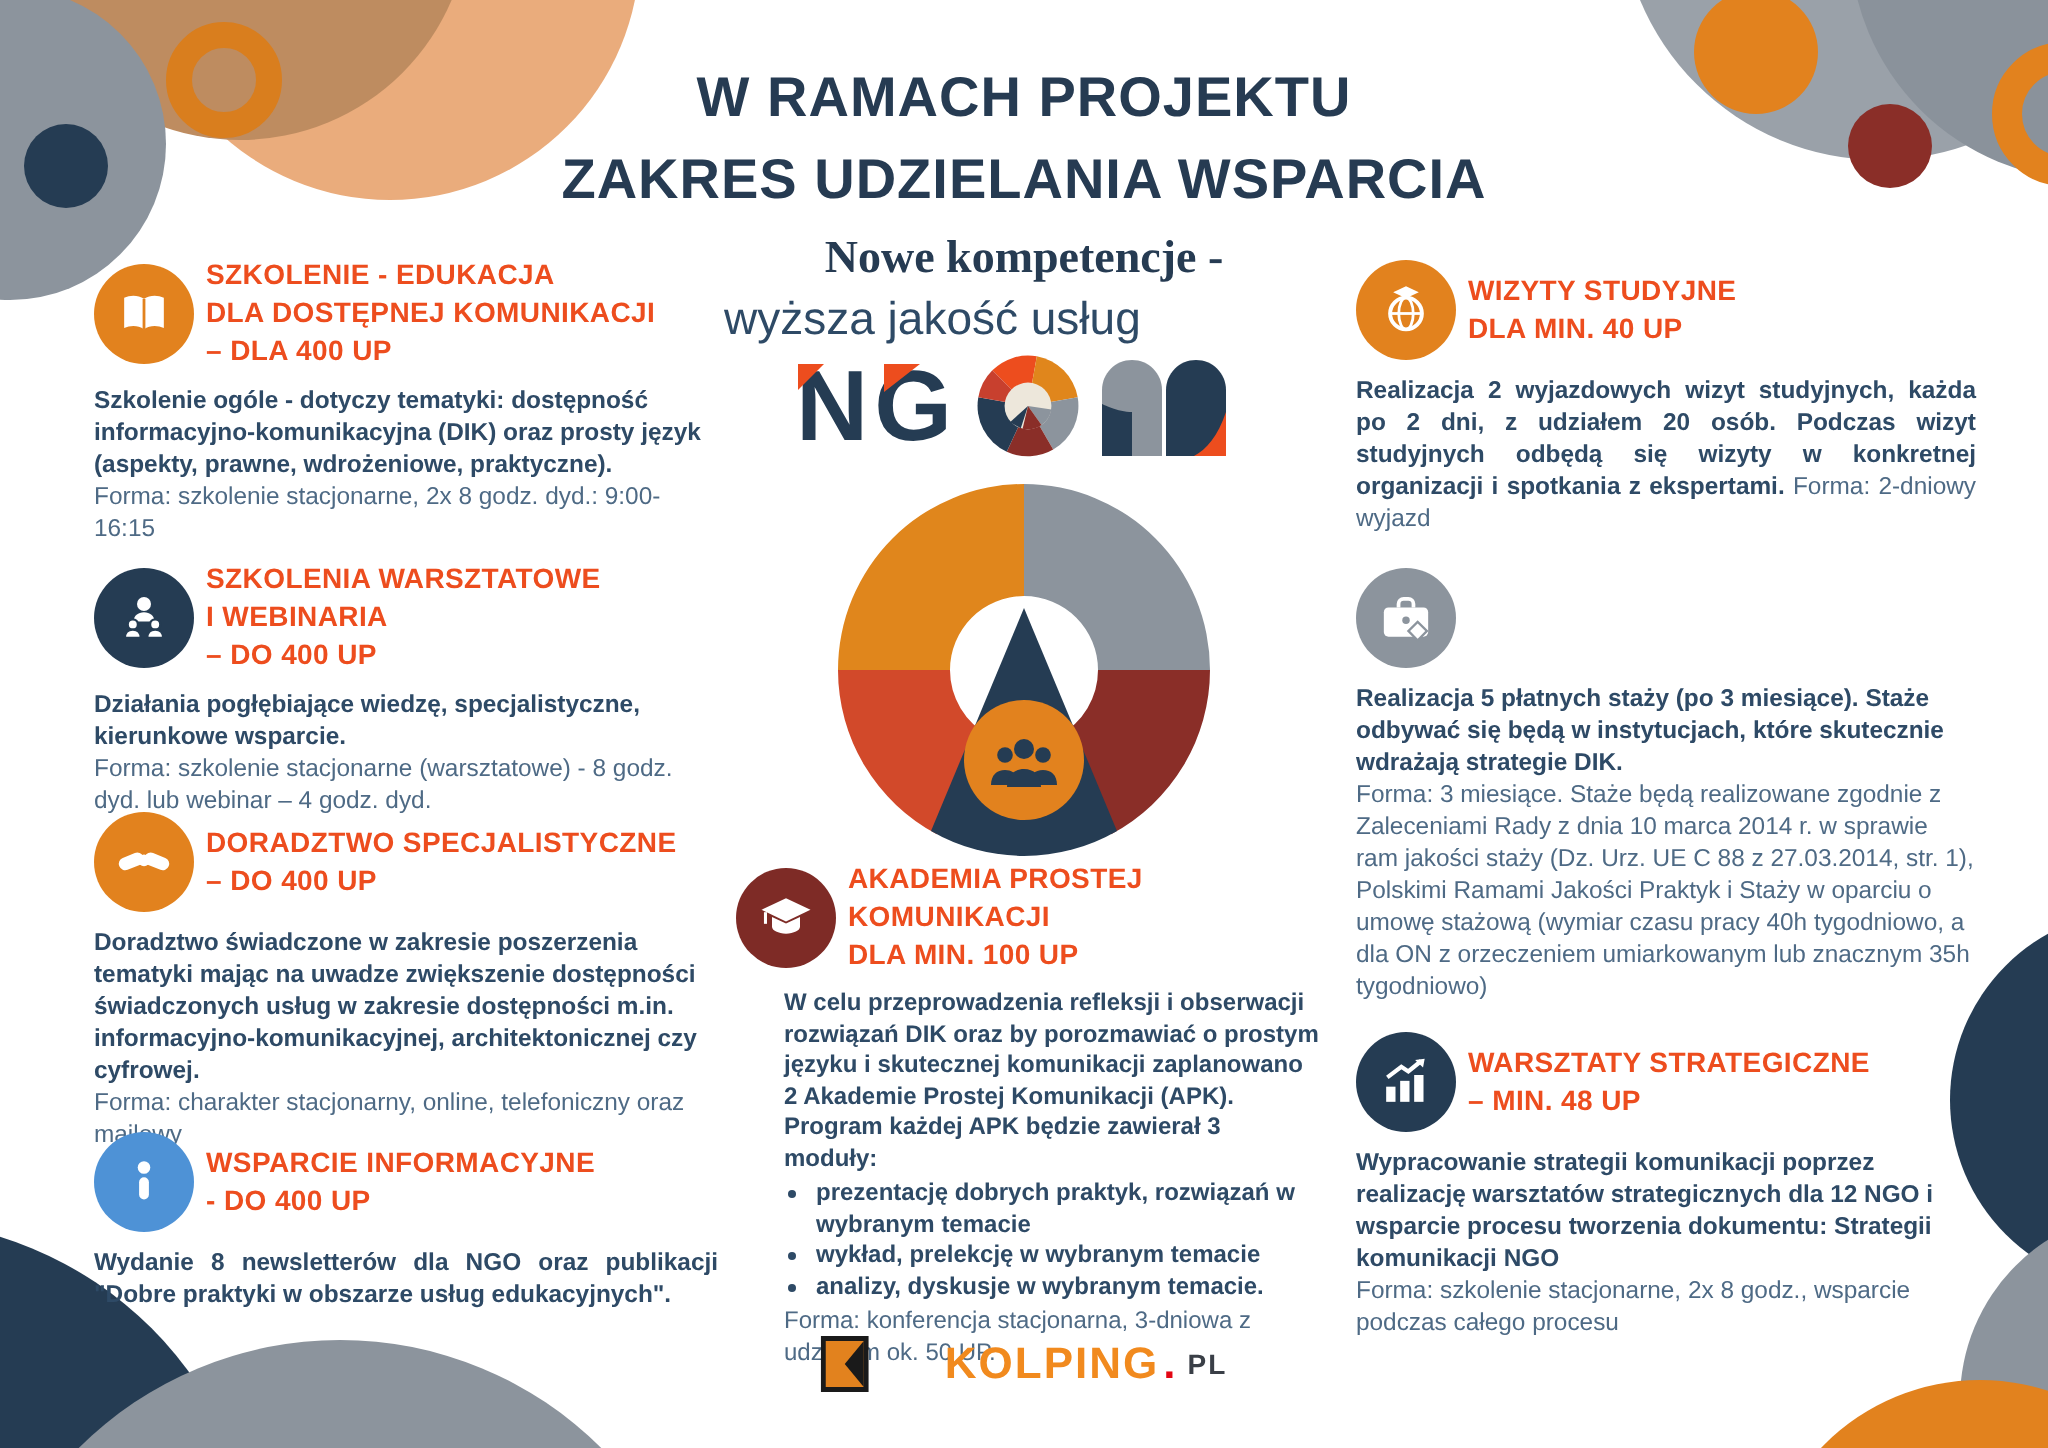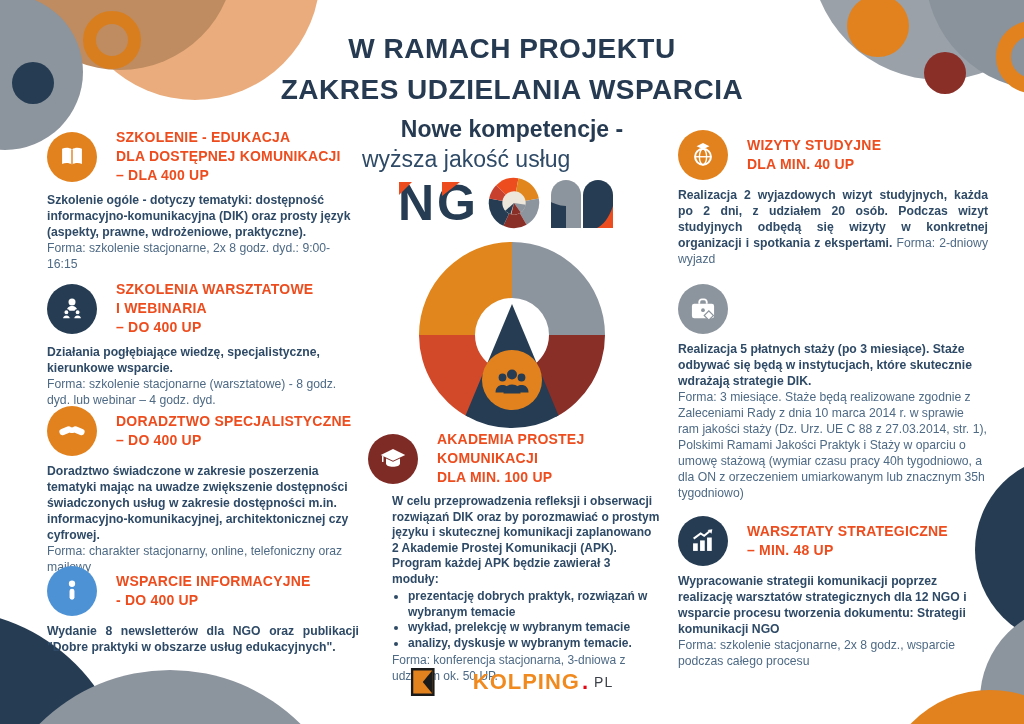--- a/index.html
+++ b/index.html
@@ -17,49 +17,49 @@
 
   
   .section{position:absolute;z-index:2;}
   .sec-head{display:flex;align-items:center;gap:6px;}
   .icon-circle{flex:0 0 50px;width:50px;height:50px;border-radius:50%;
                display:flex;align-items:center;justify-content:center;}
   .icon-circle svg{width:28px;height:28px;}
   .c-orange{background:#E2821E;} .c-navy{background:#253C53;}
   .c-blue{background:#4E92D6;}  .c-gray{background:#8C949D;} .c-maroon{background:#7E2B26;}
   .sec-title{font-weight:bold;font-size:14px;line-height:19px;color:#ED4D1E;
-             white-space:pre-line;letter-spacing:.2px;margin-left:13px;}
+             white-space:pre-line;letter-spacing:.2px;}
   .sec-body{margin-top:7px;font-size:12.2px;line-height:16px;}
   .sec-body .b{font-weight:bold;color:#2E4A66;}
   .sec-body .r{color:#4E6A85;}
   .blk{display:block;}
   .just{text-align:justify;}
   .akademia .sec-body{margin-left:24px;font-size:12px;line-height:15.5px;}
   .akademia ul{margin:2px 0 2px 0;padding-left:16px;}
   .akademia li{font-weight:bold;color:#2E4A66;}
 
   
   .tagline1{position:absolute;left:362px;top:116px;width:300px;text-align:center;z-index:2;
-            font-size:23px;font-weight:bold;color:#263B52;}
+            font-size:23px;font-weight:bold;color:#263B52;font-family:Liberation Serif, serif;}
   .tagline2{position:absolute;left:362px;top:146px;width:300px;z-index:2;
             font-size:23px;font-weight:normal;color:#2E4A66;}
   .ngo-logo{position:absolute;left:398px;top:176px;height:56px;display:flex;align-items:flex-start;gap:8px;z-index:2;}
   .ngo-letters{font-size:50px;font-weight:bold;color:#253C53;letter-spacing:3px;line-height:54px;position:relative;}
   .ngo-accent{position:absolute;background:#ED4D1E;}
   .acc-n{left:1px;top:6px;width:13px;height:13px;clip-path:polygon(0 0,100% 0,0 100%);}
   .acc-g{left:44px;top:6px;width:18px;height:14px;clip-path:polygon(0 0,100% 0,0 100%);}
 
   .donut{position:absolute;left:402px;top:240px;z-index:2;}
 
   
   .footer{position:absolute;left:50%;top:668px;transform:translateX(-50%);
           display:flex;align-items:center;gap:6px;z-index:2;}
   .kolping-word{font-size:22px;font-weight:bold;color:#F18A1E;letter-spacing:1px;margin-left:32px;}
   .kolping-dot{font-size:22px;font-weight:bold;color:#E30613;margin-left:-4px;}
-  .kolping-tld{font-size:14px;font-weight:normal;color:#3A3F47;letter-spacing:1px;}
+  .kolping-tld{font-size:14px;font-weight:bold;color:#3A3F47;letter-spacing:1px;}
 </style>
 </head>
 <body>
 
 <div class="page">
 
   <div class="dec" style="left:70px;top:-150px;width:250px;height:250px;background:#EAAC7C;"></div>
   <div class="dec" style="left:5px;top:-160px;width:230px;height:230px;background:#BE8C60;"></div>
   <div class="dec" style="left:-73px;top:-6px;width:156px;height:156px;background:#8C949D;"></div>
   <div class="ring" style="left:83px;top:11px;width:58px;height:58px;border:13px solid #D97E1E;"></div>

